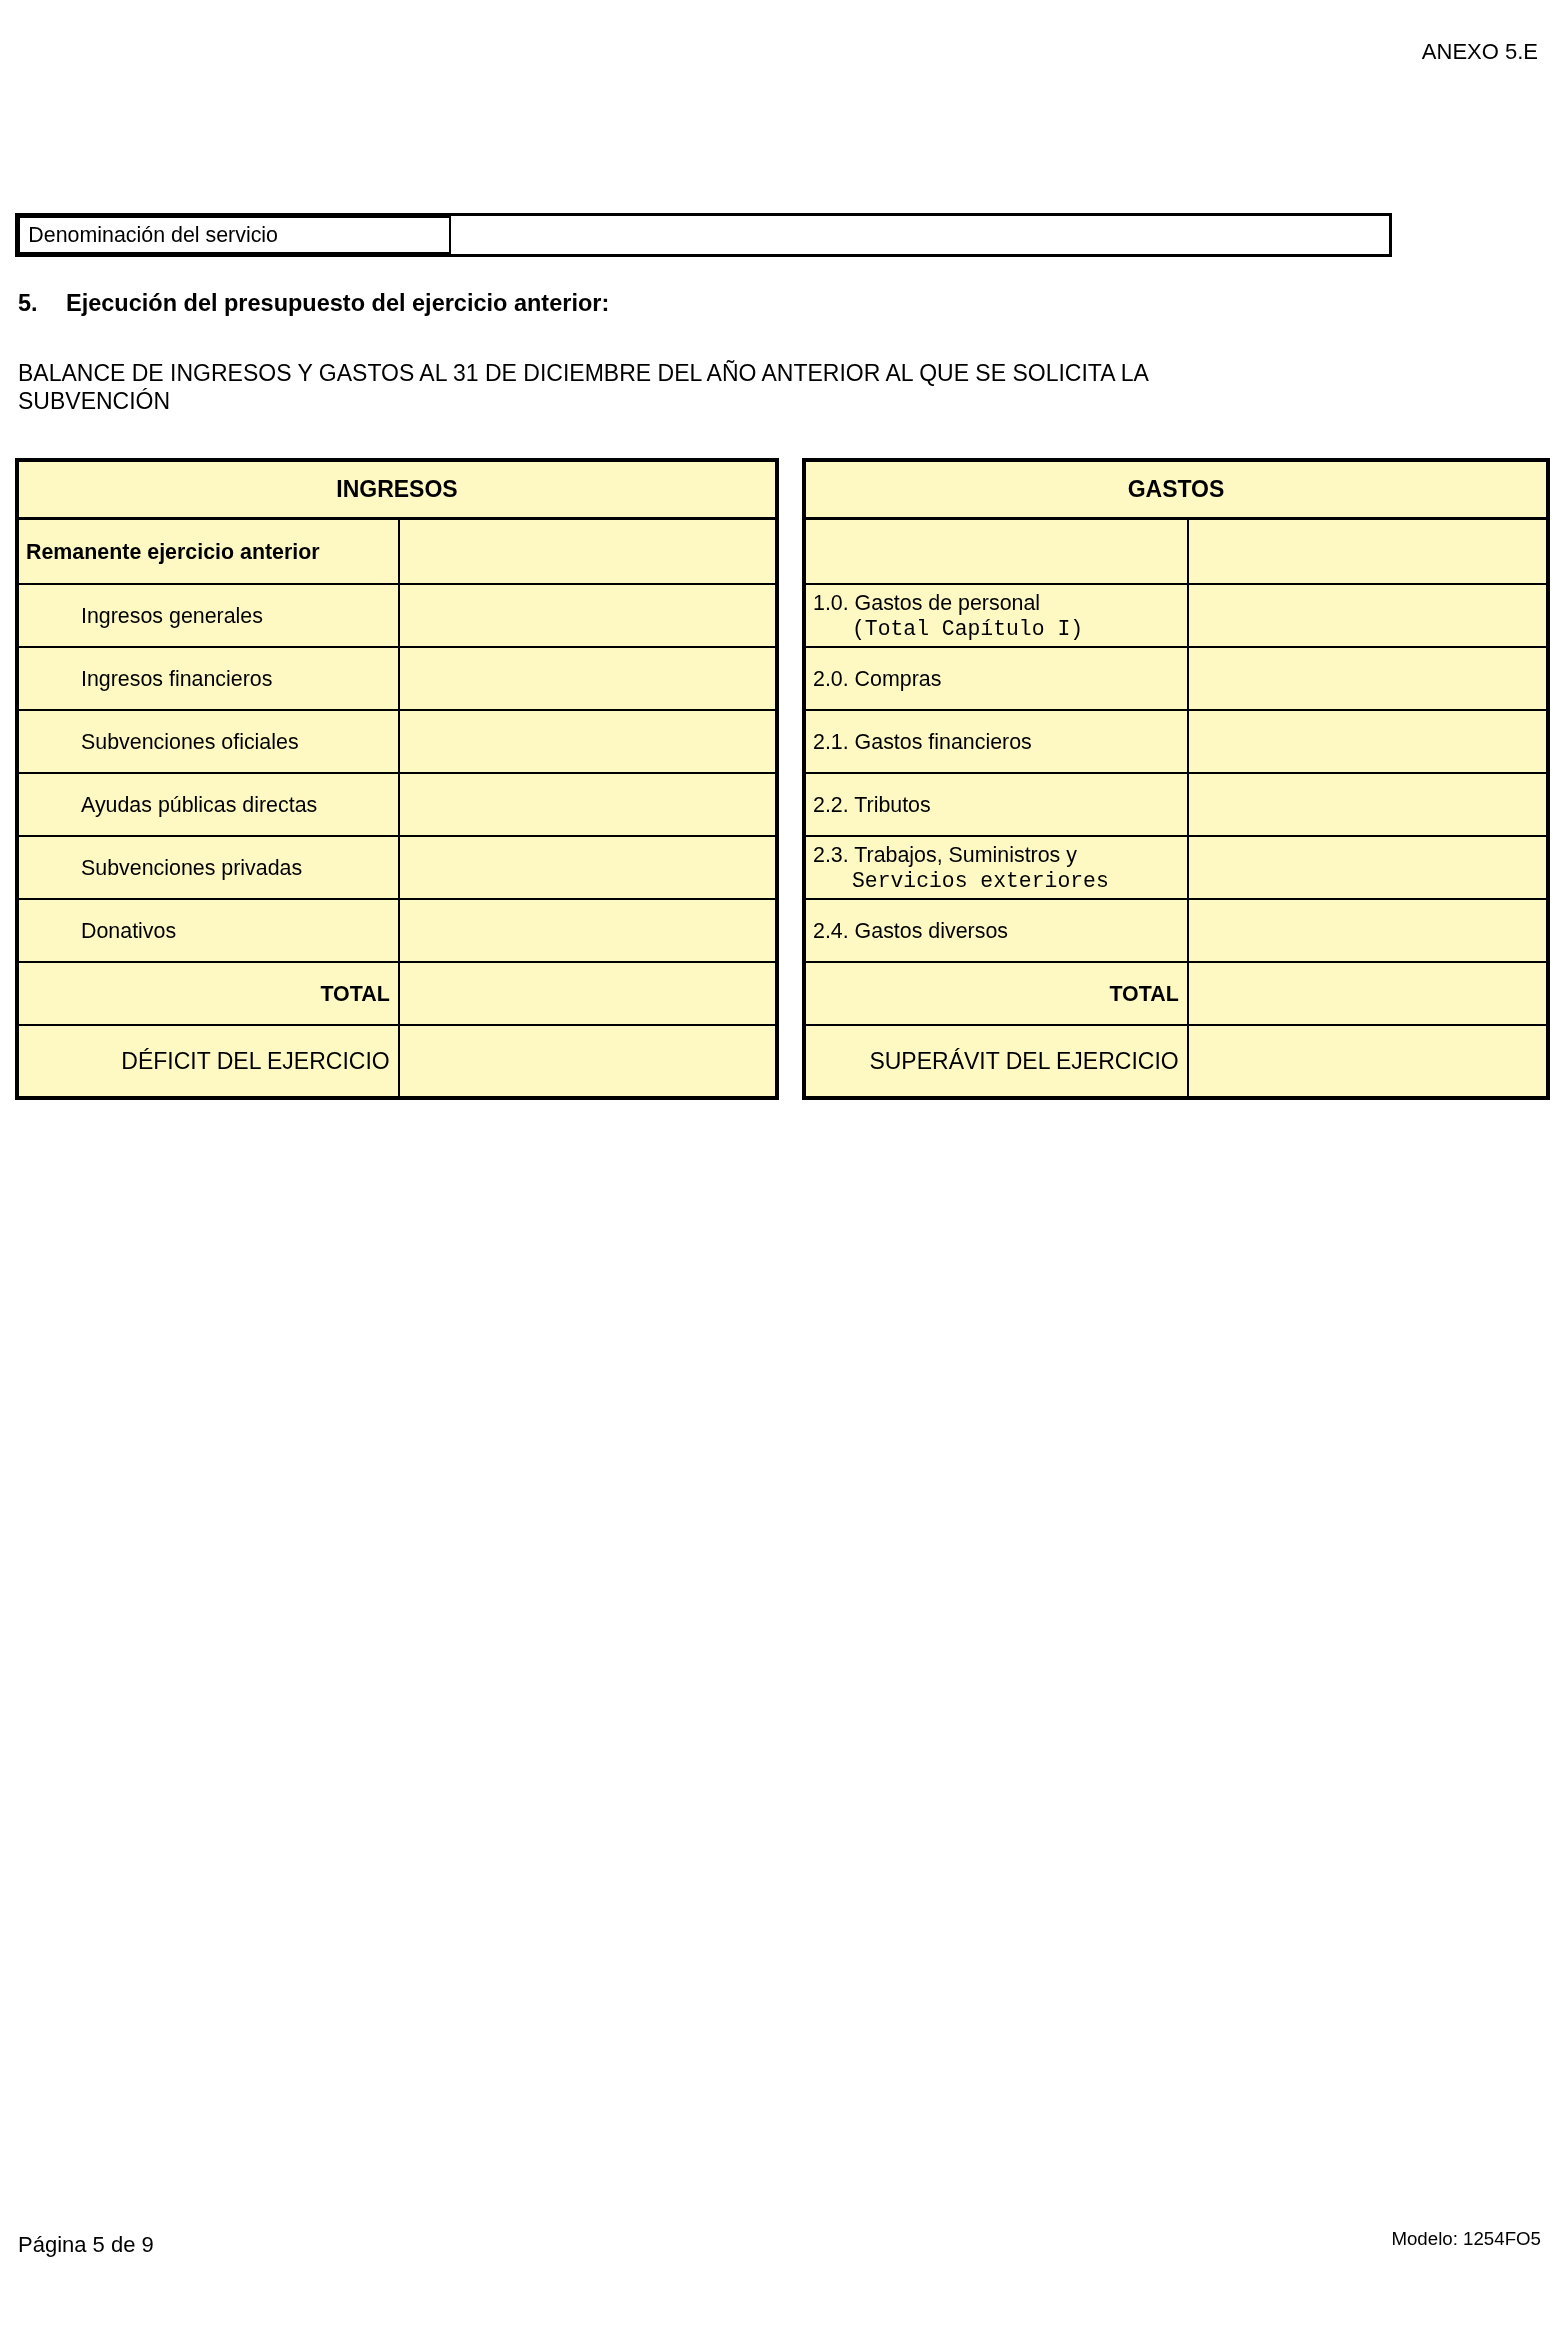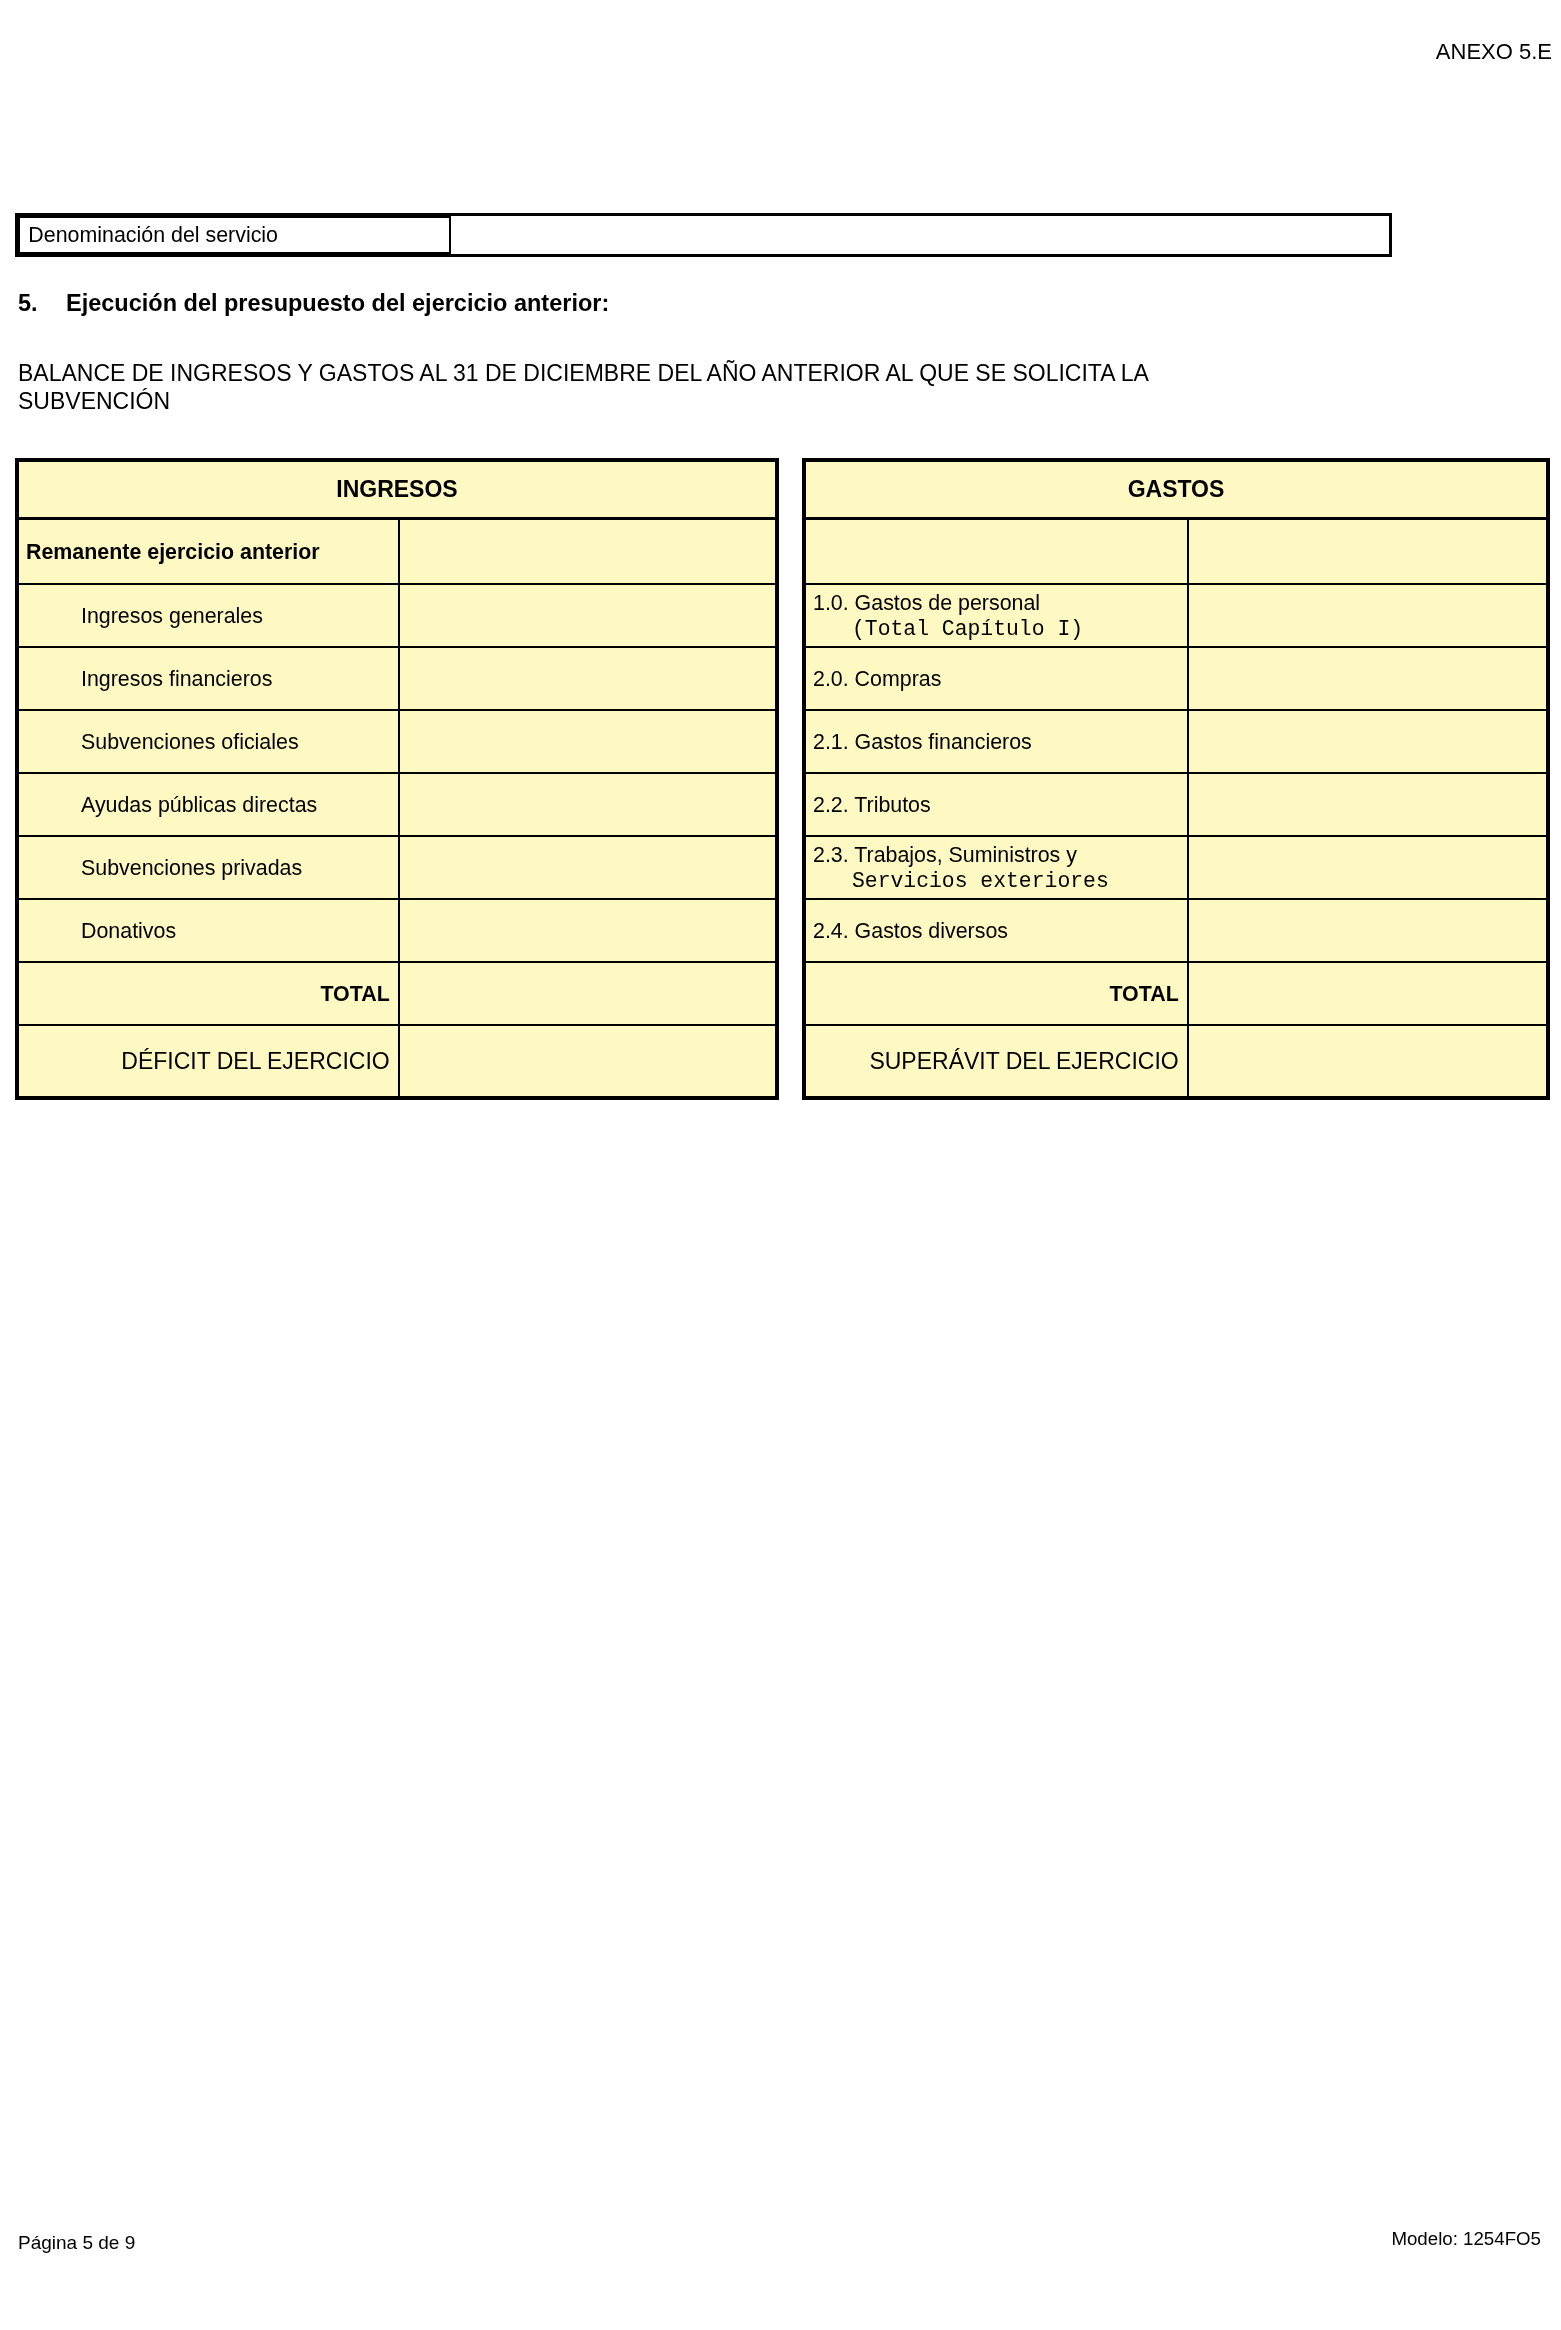--- a/index.html
+++ b/index.html
@@ -1,20 +1,20 @@
 <!DOCTYPE html>
 <html style="font-size:11px"><head>
 <meta charset="utf-8">
 <style>
   html,body{margin:0;padding:0;}
   body{
     width:1562px;height:2330px;position:relative;background:#ffffff;color:#000;
     font-family:"Liberation Sans","DejaVu Sans",sans-serif;
   }
-  .annex{position:absolute;top:39px;right:10px;font-size:22px;}
+  .annex{position:absolute;top:39px;right:24px;font-size:22px;}
 
   .svc-box{position:absolute;top:213px;left:15px;width:1377px;height:44px;
     border:3.5px solid #000;box-sizing:border-box;display:flex;}
   .svc-label{box-sizing:border-box;width:433px;border:2.1px solid #000;display:flex;
     align-items:center;padding-left:8.3px;font-size:21.4px;}
   .svc-value{flex:1;}
 
   .section-heading{position:absolute;top:290px;left:18px;font-size:23.5px;font-weight:bold;display:flex;}
   .sec-num{width:48px;flex:0 0 48px;}
 
@@ -33,21 +33,21 @@
   .lbl{box-sizing:border-box;width:379px;flex:0 0 379px;display:flex;flex-direction:column;
     justify-content:center;font-size:21.4px;line-height:26px;padding-left:7px;}
   .tbl-gastos .lbl{width:381px;flex:0 0 381px;}
   .lbl.bold{font-weight:bold;}
   .lbl.indent{padding-left:62px;}
   .lbl.right{align-items:flex-end;padding-right:8.3px;padding-left:16px;}
   .lbl.result{font-size:23px;}
   .line2{padding-left:39px;font-family:Liberation Mono, monospace;}
   .val{flex:1;border-left:2.1px solid #000;}
 
-  .footer-left{position:absolute;left:18px;top:2232px;font-size:19px;}
+  .footer-left{position:absolute;left:18px;top:2232px;font-size:22px;}
   .footer-right{position:absolute;right:21px;top:2228px;font-size:18.7px;}
 </style>
 </head>
 <body>
 
 <div class="page">
 
   <div class="annex">ANEXO 5.E</div>
 
   <div class="svc-box">

